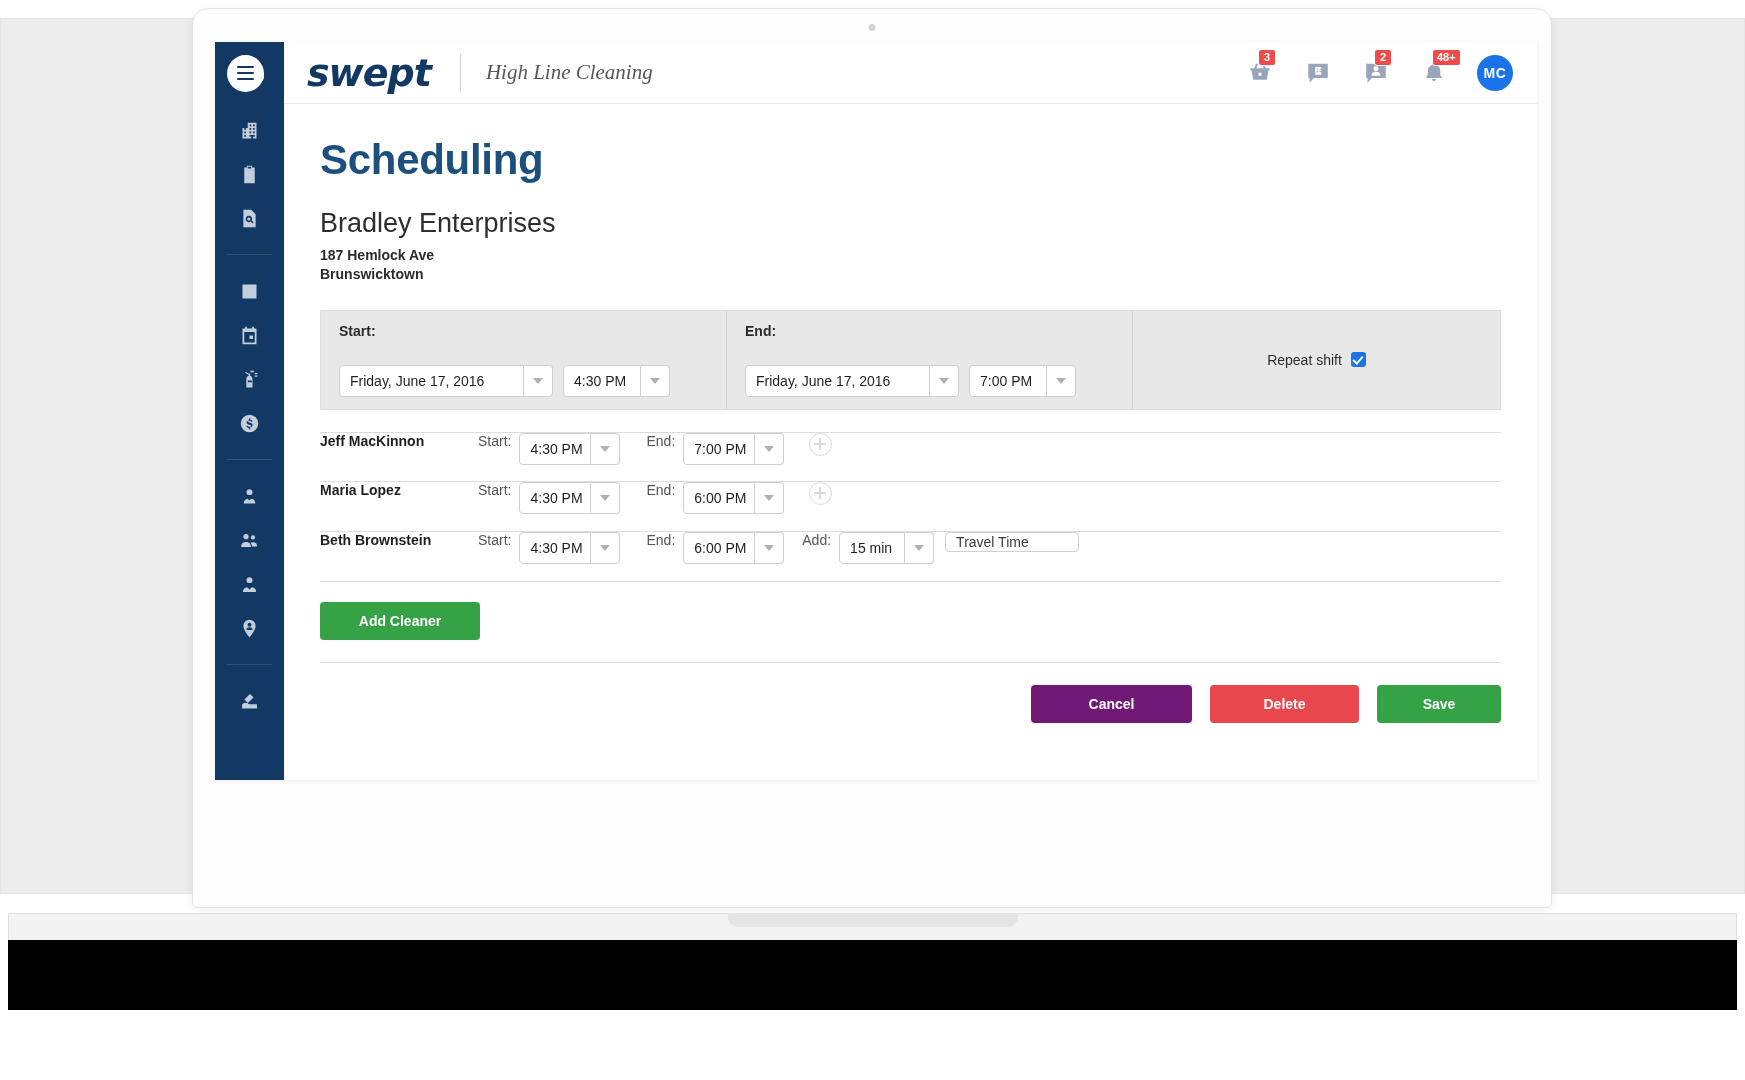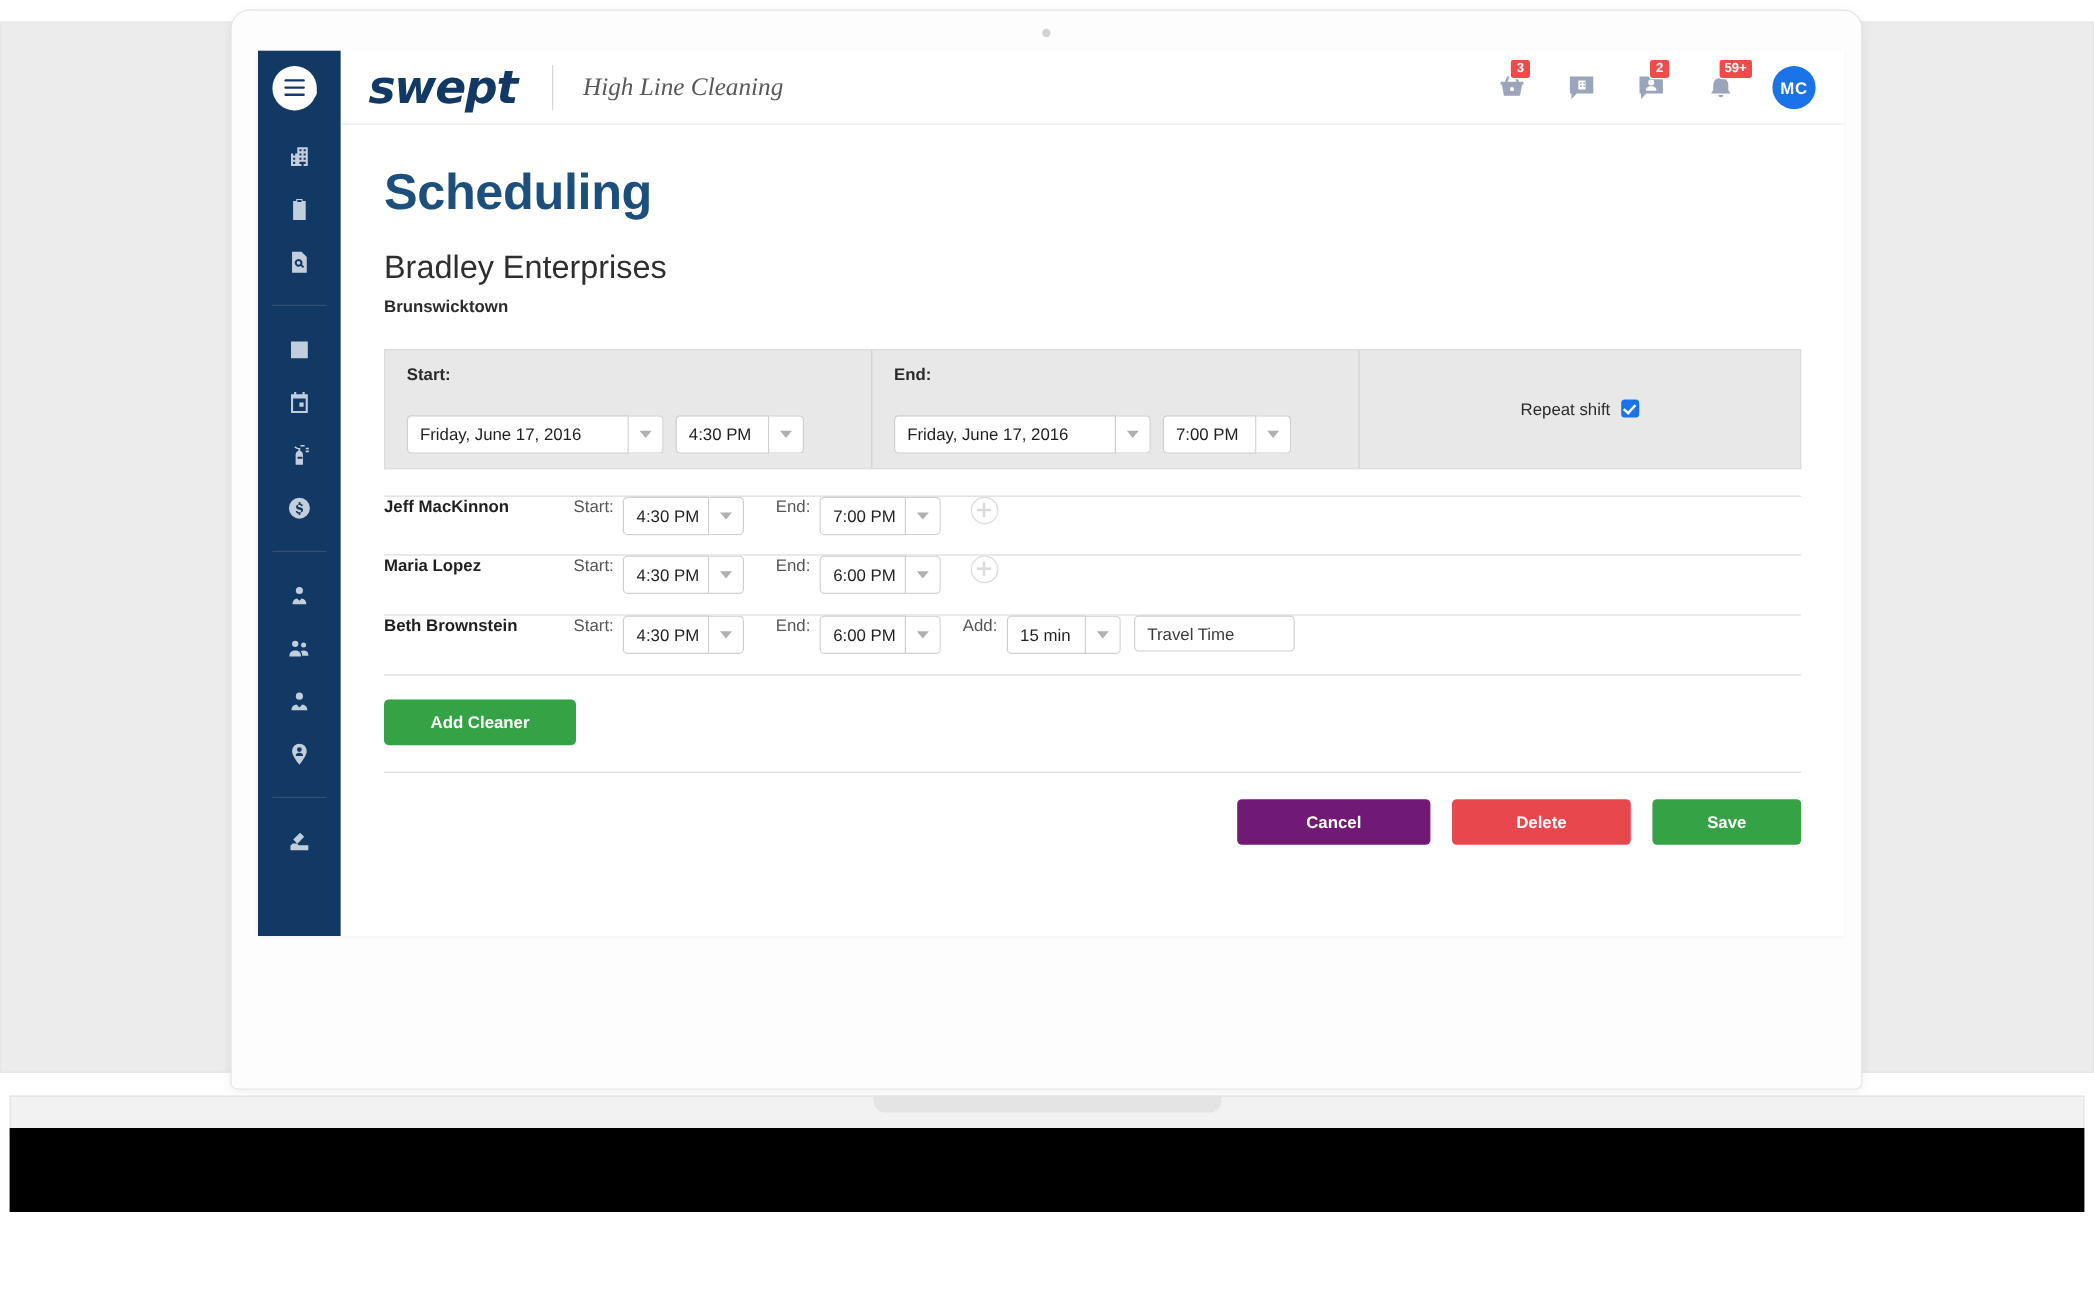--- a/index.html
+++ b/index.html
@@ -182,21 +182,21 @@
   .plus-btn {
     width: 23px; height: 23px; border-radius: 50%; border: 1.5px solid #dadada;
     margin-left: 25px; position: relative; cursor: pointer;
   }
   .plus-btn::before, .plus-btn::after {
     content:""; position:absolute; background: #dadada;
   }
   .plus-btn::before { left: 4px; top: 9.2px; width: 12px; height: 1.6px; }
   .plus-btn::after  { top: 4px; left: 9.2px; height: 12px; width: 1.6px; }
   .travel-input {
-    margin-left: 11px; width: 134px; height: 30px;
+    margin-left: 11px; width: 134px; height: 20px;
     border: 1px solid #cfcfcf; border-radius: 4px; background:#fff;
     font-size: 14px; color: #3a3a3a; padding: 0 10px;
     font-family: "Liberation Sans", sans-serif;
   }
   .travel-input::placeholder { color: #3a3a3a; }
 
   .btn {
     border: none; border-radius: 4px; color: #fff; cursor: pointer;
     font-family: "Liberation Sans", sans-serif; font-size: 14px; font-weight: bold;
   }
@@ -331,30 +331,31 @@
         <div class="tb-icon">
           <svg viewBox="0 0 24 24">
               <path d="M3 3.5h18v13H8.2L4.2 21v-4.5H3v-13zm9 2.2a2.3 2.3 0 1 0 0 4.6 2.3 2.3 0 0 0 0-4.6zm0 5.2c-2.2 0-4 1.2-4 2.7v.9h8v-.9c0-1.5-1.8-2.7-4-2.7z"></path>
             </svg>
           <span class="badge">2</span>
         </div>
         <div class="tb-icon">
           <svg viewBox="0 0 24 24">
               <path d="M12 2.5a1.4 1.4 0 0 0-1.4 1.4v.8A5.9 5.9 0 0 0 6.2 10.4v3.4l-1.7 2.8h15l-1.7-2.8v-3.4a5.9 5.9 0 0 0-4.4-5.7v-.8A1.4 1.4 0 0 0 12 2.5zm-1.9 15.1a1.9 1.9 0 0 0 3.8 0h-3.8z"></path>
             </svg>
-          <span class="badge wide">59+</span>
+          <span class="badge wide">48+</span>
         </div>
         <div class="avatar">MC</div>
       </div>
     </div>
 
     <div class="content">
       <div class="page-title">Scheduling</div>
       <div class="site-name">Bradley Enterprises</div>
       <div class="site-addr">
+        <div>187 Hemlock Ave</div>
         <div>Brunswicktown</div>
       </div>
 
       <div class="shift-panel">
         <div class="shift-col start">
           <div class="shift-label">Start:</div>
           <div class="shift-row">
             <div class="field w-date">
               <div class="field-box">Friday, June 17, 2016</div>
               <div class="field-arrow">

